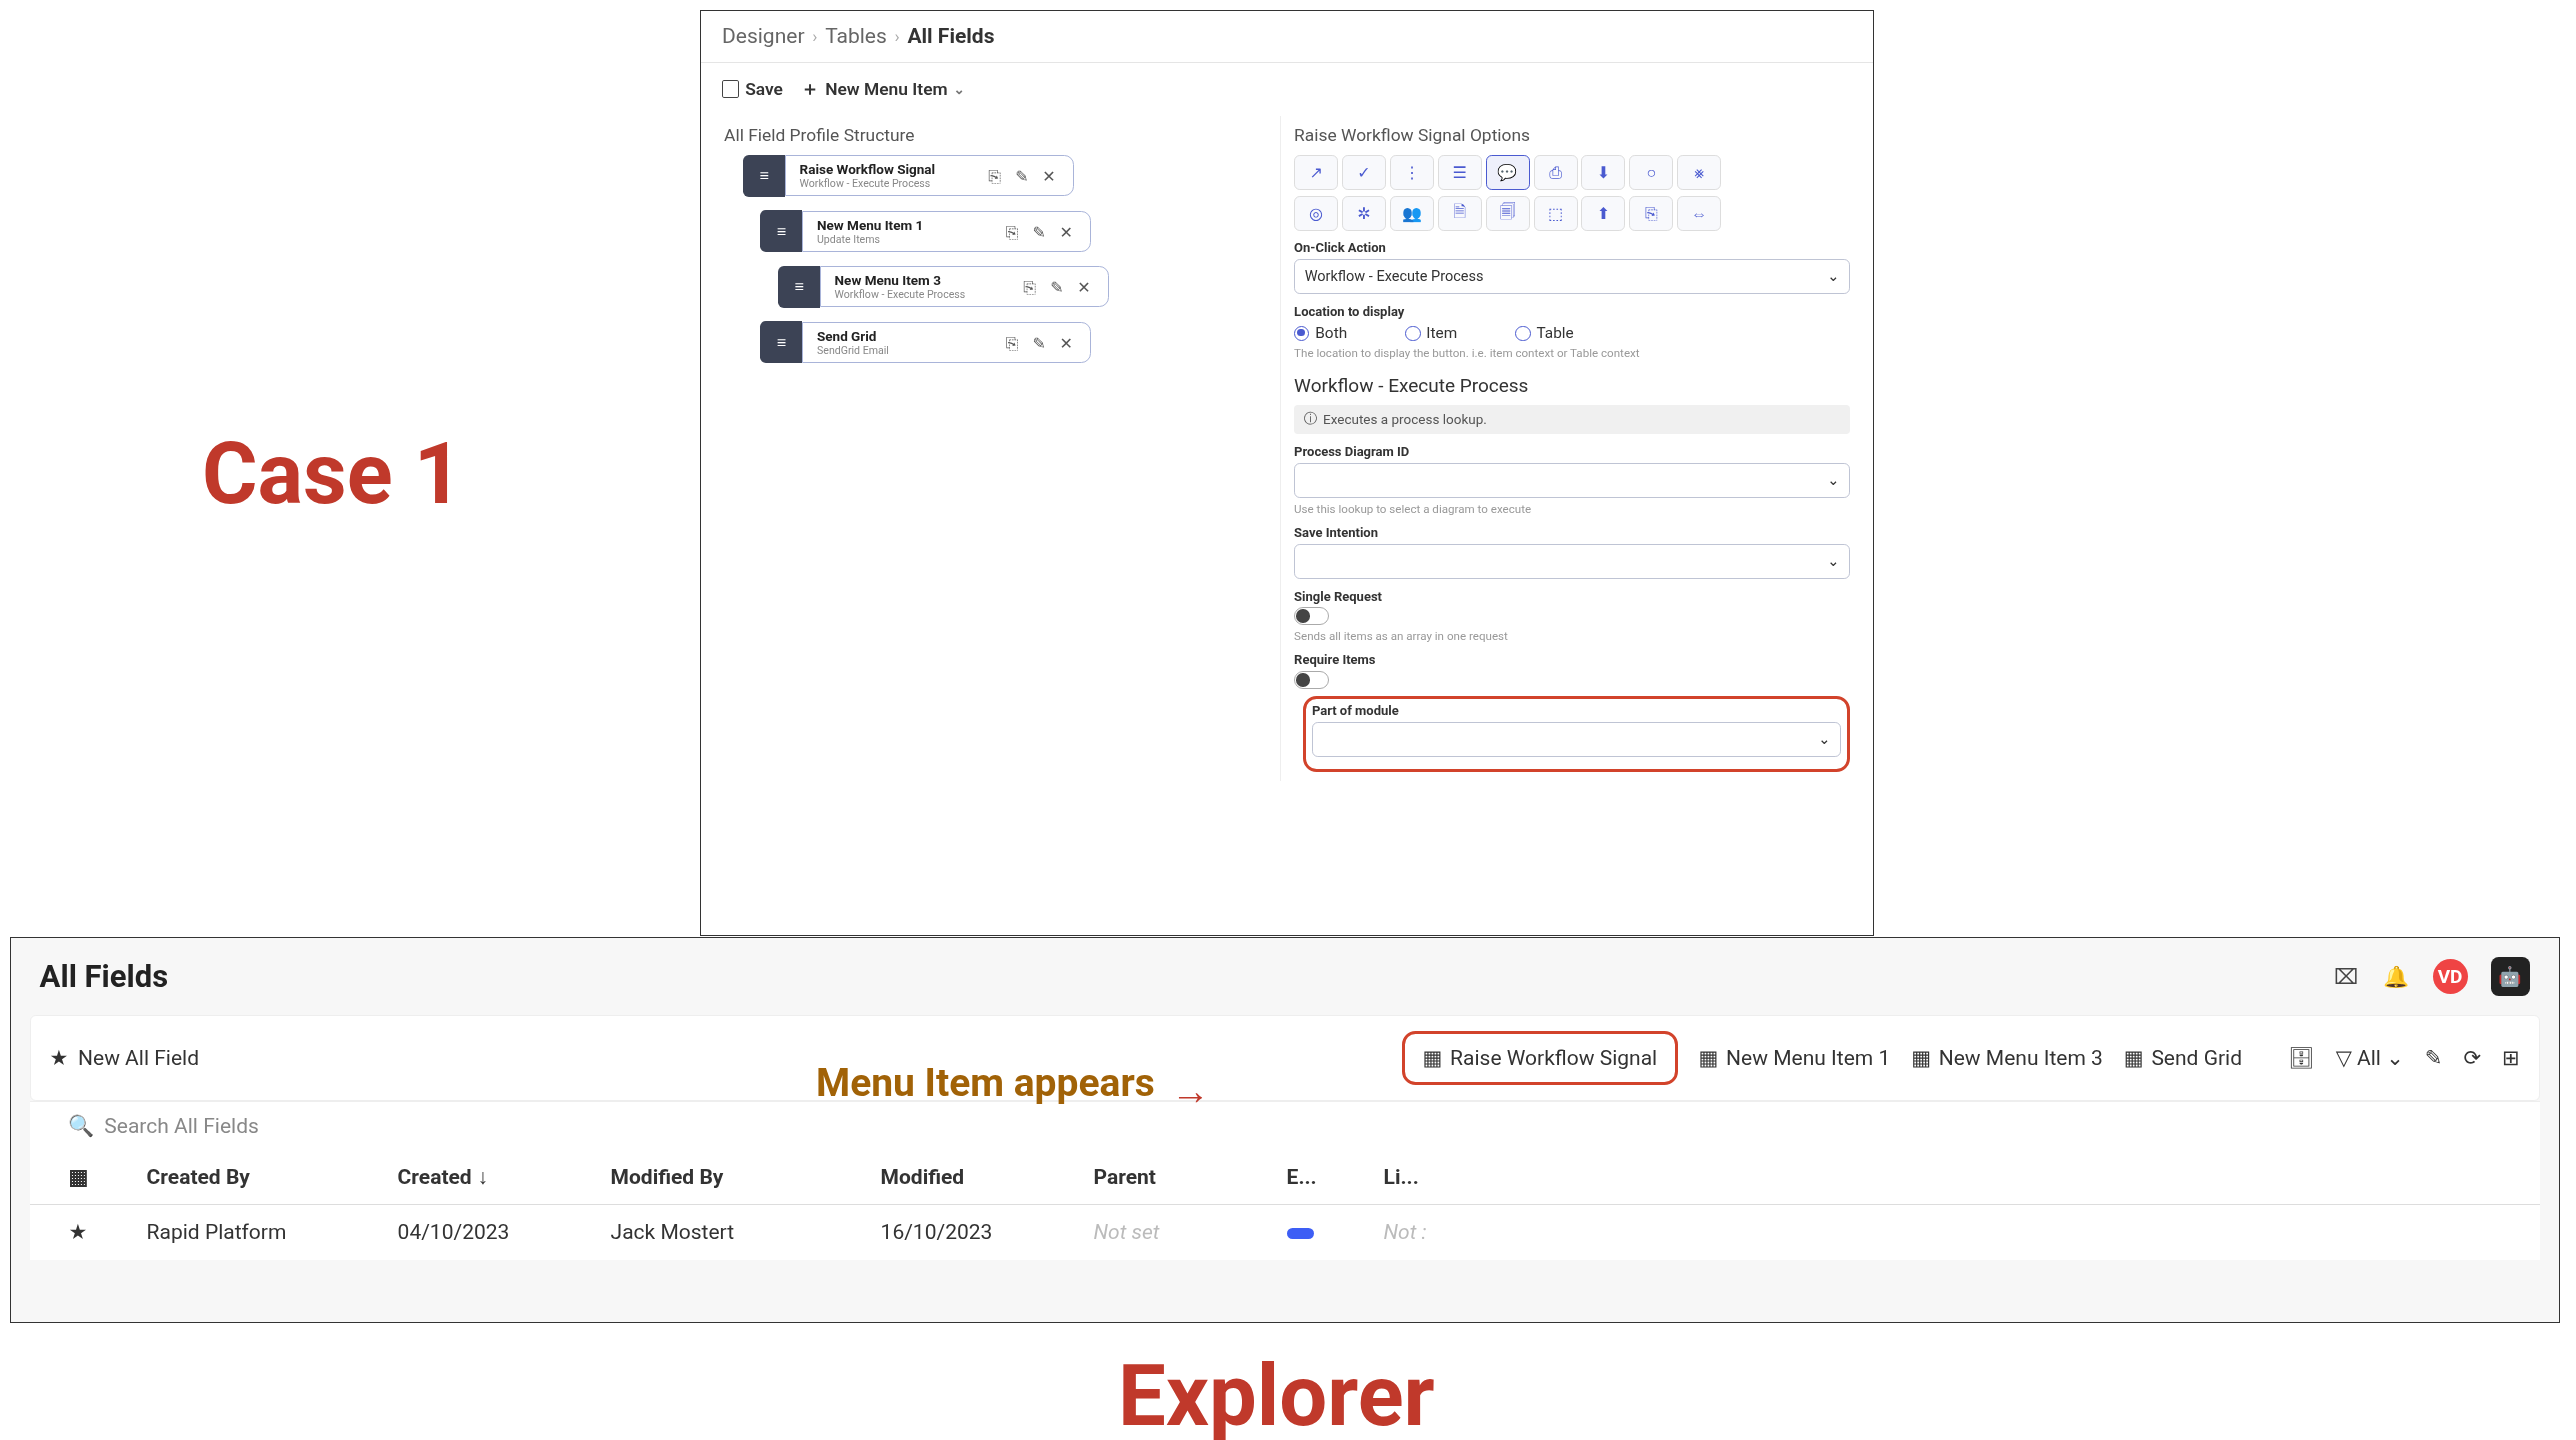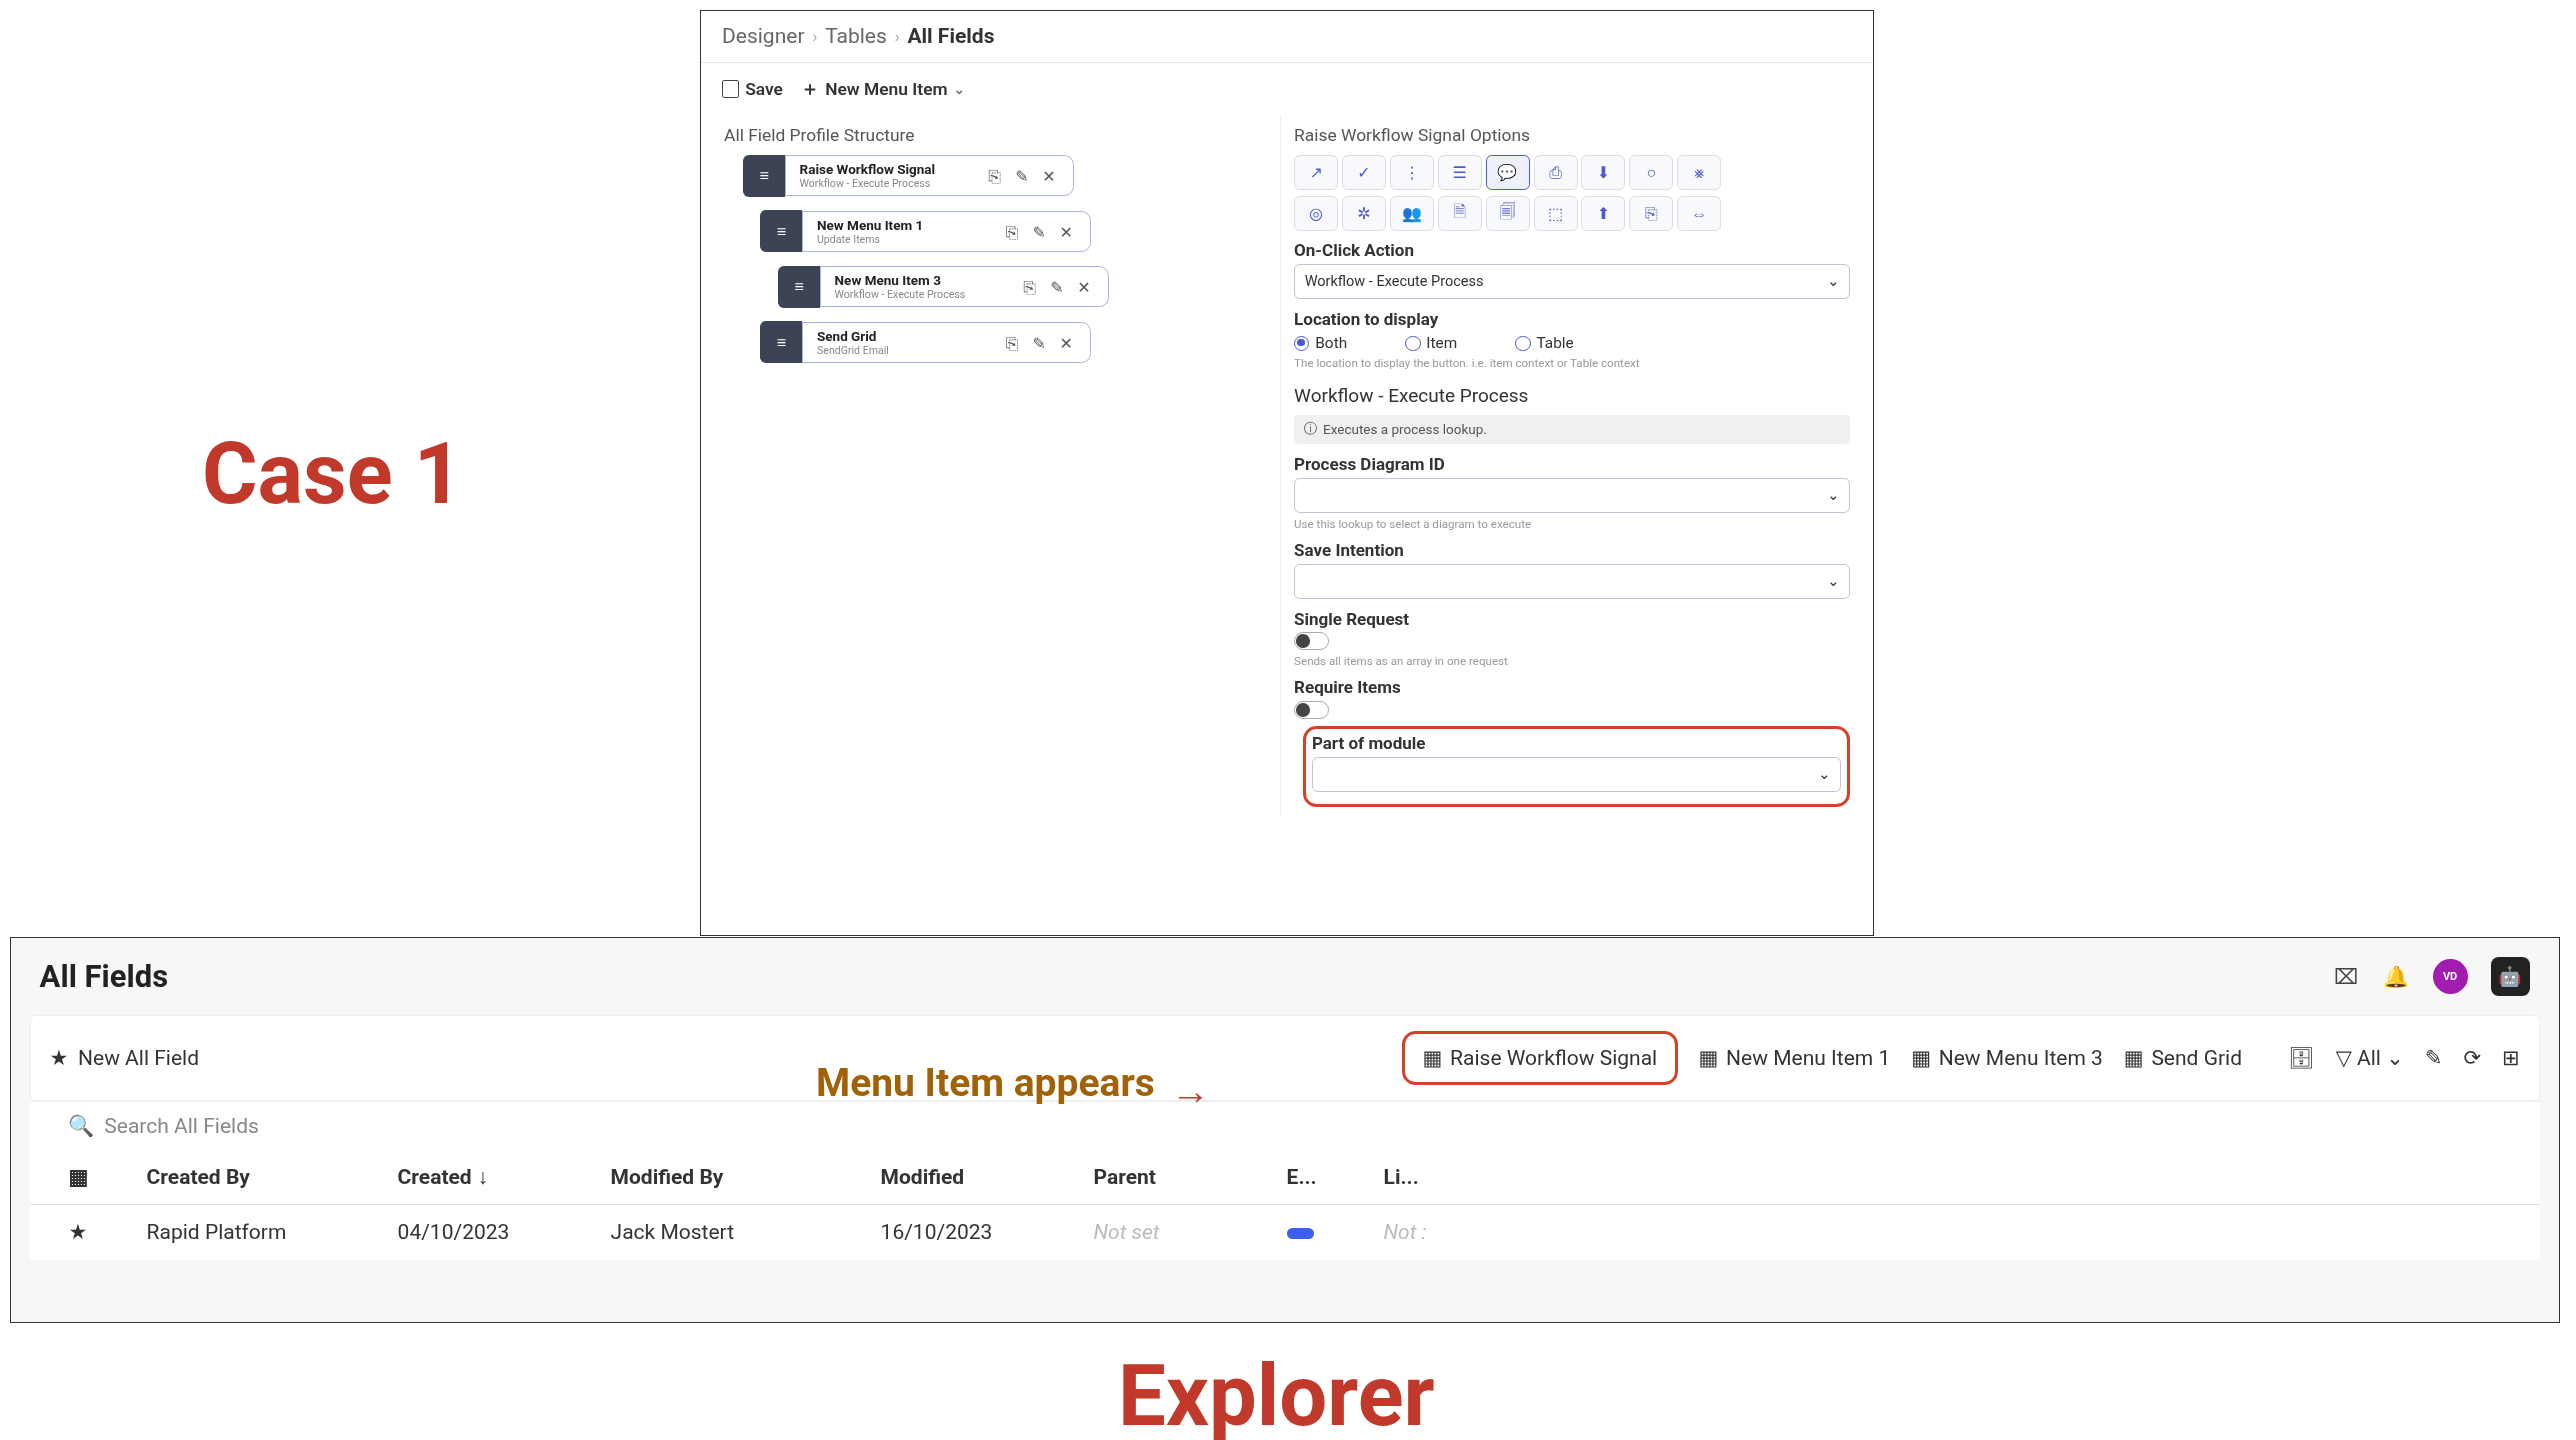--- a/index.html
+++ b/index.html
@@ -41,21 +41,21 @@
 .tree-title { font-size: 13.5px; font-weight: 700; color: #222; }
 .tree-sub { font-size: 10.6px; color: #888; }
 .tree-actions { margin-left: auto; display: flex; gap: 9.6px; color: #555; }
 .ticon { width: 17.4px; height: 17.4px; display: inline-block; }
 
 
 .icon-row { display: flex; gap: 3.9px; flex-wrap: wrap; margin-bottom: 5.8px; }
 .icon-cell { width: 44px; height: 35px; border: 1px solid #ddd; border-radius: 5.8px; display: flex; align-items: center; justify-content: center; color: #4a5ad0; background: #f8f9fc; }
 .icon-cell.selected { border: 1.9px solid #4a5ad0; background: #eef0fb; }
 
-.opt-label { font-size: 17px; font-weight: 700; color: #333; margin-top: 9.6px; }
+.opt-label { font-size: 13px; font-weight: 700; color: #333; margin-top: 9.6px; }
 .opt-select { width: 100%; height: 35px; border: 1px solid #bfc4d4; border-radius: 5.8px; background: #fff; padding: 0 9.6px; font-size: 14.5px; color: #333; display: flex; align-items: center; justify-content: space-between; margin-top: 3.9px; }
 .opt-hint { font-size: 11.6px; color: #999; margin-top: 3.9px; }
 
 .radio-row { display: flex; gap: 58px; align-items: center; margin-top: 5.8px; }
 .radio { display: inline-flex; align-items: center; gap: 5.8px; font-size: 15.4px; color: #333; }
 .rcirc { width: 15.4px; height: 15.4px; border: 1.9px solid #4a5ad0; border-radius: 50%; display: inline-block; position: relative; }
 .rcirc.checked::after { content: ""; width: 7.7px; height: 7.7px; background: #4a5ad0; border-radius: 50%; position: absolute; top: 1.9px; left: 1.9px; }
 
 .sub-heading { font-size: 19px; color: #333; margin-top: 13.5px; }
 .info-strip { background: #f0f0f0; border-radius: 3.9px; padding: 5.8px 9.6px; font-size: 13.5px; color: #555; margin-top: 7.7px; display: flex; align-items: center; gap: 5.8px; }
@@ -64,21 +64,21 @@
 .toggle::after { content: ""; width: 13.5px; height: 13.5px; background: #444; border-radius: 50%; position: absolute; top: 1px; left: 1px; }
 
 .red-highlight { border: 3.9px solid #d2432b; border-radius: 13.5px; padding: 3.9px 5.8px 11.6px; margin-top: 7.7px; margin-left: 9px; }
 
 
 .explorer-panel { position: absolute; left: 9.6px; top: 937px; width: 2550px; height: 386px; border: 1.9px solid #333; background: #f7f7f7; }
 .exp-header { display: flex; align-items: center; justify-content: space-between; padding: 19px 29px; }
 .exp-title { font-size: 31px; font-weight: 700; color: #222; }
 .exp-header-right { display: flex; align-items: center; gap: 23px; }
 .hdr-icon { width: 27px; height: 27px; display: inline-flex; align-items: center; justify-content: center; color: #444; font-size: 21px; cursor: pointer; }
-.avatar { width: 35px; height: 35px; background: #a21caf; color: #fff; border-radius: 50%; display: flex; align-items: center; justify-content: center; font-size: 11px; font-weight: 700; }
+.avatar { width: 35px; height: 35px; background: #ef4444; color: #fff; border-radius: 50%; display: flex; align-items: center; justify-content: center; font-size: 19px; font-weight: 700; }
 .bot-btn { width: 39px; height: 39px; background: #222; border-radius: 7.7px; display: flex; align-items: center; justify-content: center; color: #fff; font-size: 19px; }
 
 .exp-bar { background: #fff; margin: 0 19px; border-radius: 5.8px; padding: 15.4px 19px; display: flex; align-items: center; gap: 27px; border: 1px solid #eee; }
 .star-btn { display: inline-flex; align-items: center; gap: 9.6px; font-size: 21px; color: #333; cursor: pointer; }
 .star-icon { font-size: 21px; }
 
 .menu-appears-label { position: absolute; left: 816px; top: 1060px; font-size: 39px; font-weight: 700; color: #a16207; }
 .arrow { position: absolute; left: 1171px; top: 1068px; font-size: 39px; color: #c0392b; font-weight: 900; }
 
 .menu-btns { display: flex; align-items: center; gap: 21px; margin-left: auto; }

